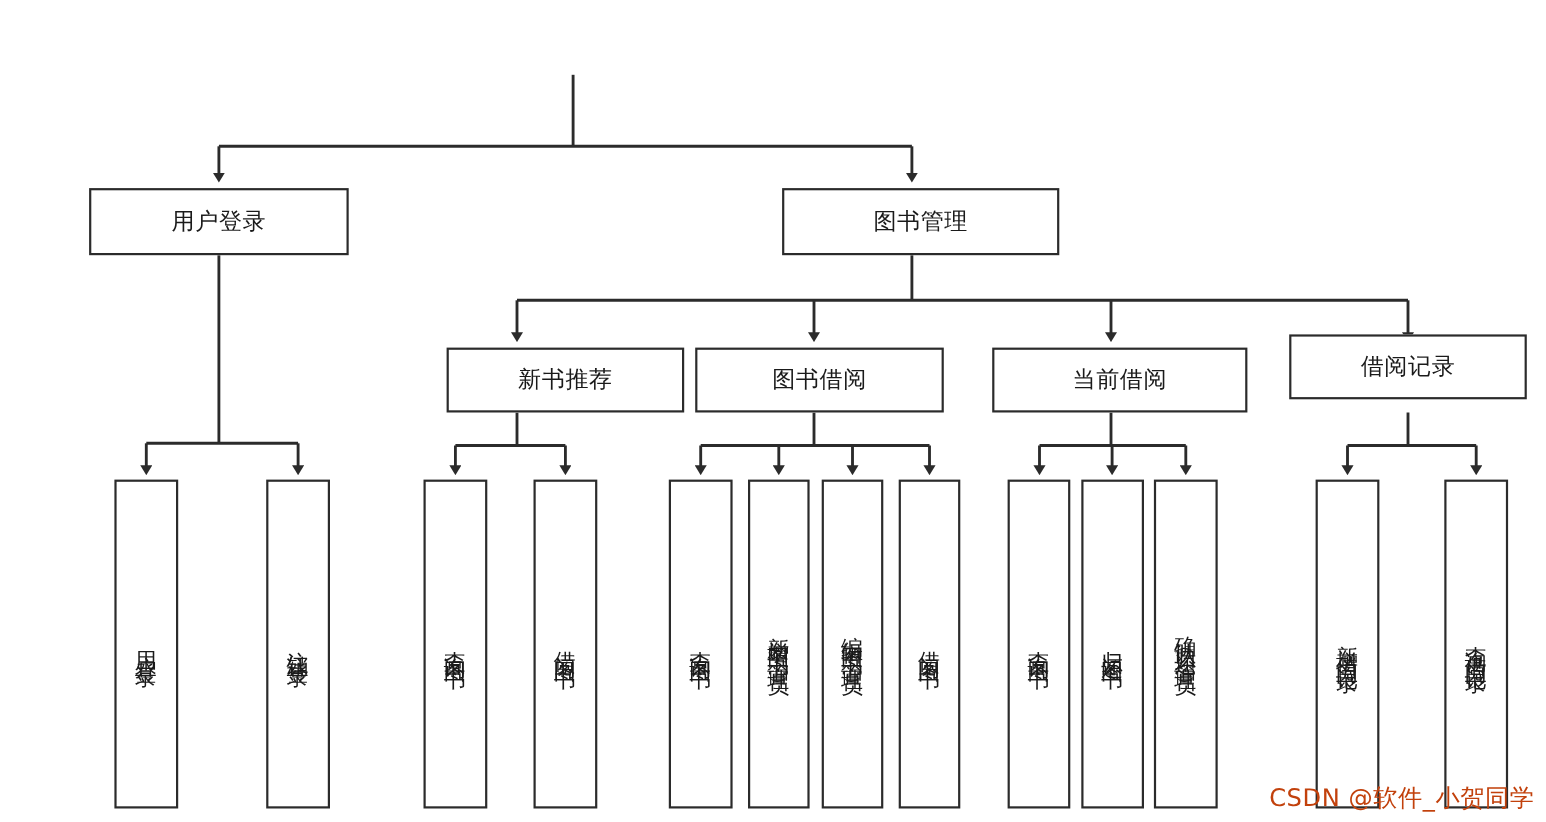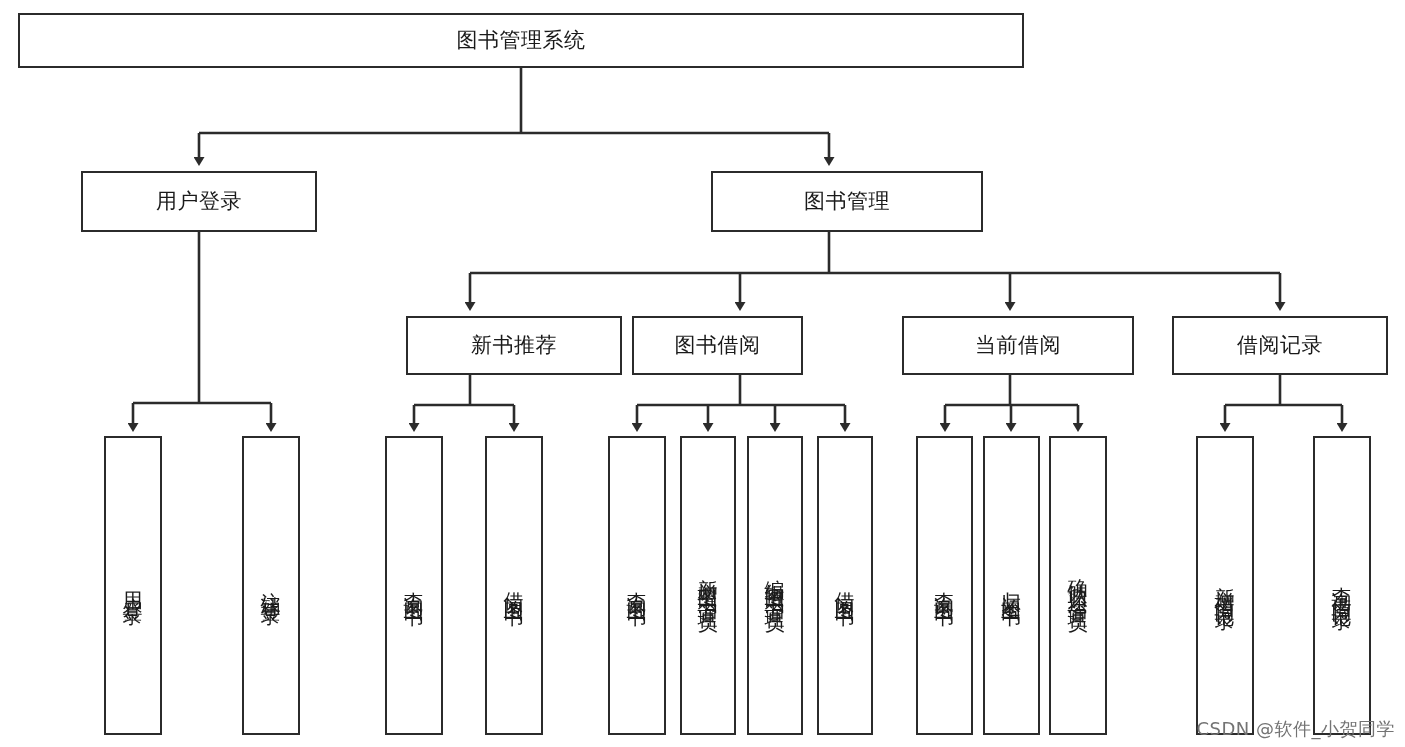--- a/index.html
+++ b/index.html
@@ -52,22 +52,22 @@
     letter-spacing: 5px;
     font-size: 20px;
     line-height: 1;
     max-height: 272px;
     text-align: center;
   }
   #watermark {
     position: absolute;
     right: 10px;
     bottom: 6px;
-    font-size: 18px;
-    color: #737373;
+    font-size: 22px;
+    color: #c2410c;
     letter-spacing: 0.5px;
     white-space: nowrap;
     user-select: none;
   }
 </style>
 </head>
 <body>
 
 <div id="canvas">
 
@@ -114,41 +114,38 @@
       <path d="M 1011,405 L 1011,424" marker-end="url(#arrow)"></path>
       <path d="M 1078,405 L 1078,424" marker-end="url(#arrow)"></path>
 
       <path d="M 1280,375 L 1280,405"></path>
       <path d="M 1225,405 L 1342,405"></path>
       <path d="M 1225,405 L 1225,424" marker-end="url(#arrow)"></path>
       <path d="M 1342,405 L 1342,424" marker-end="url(#arrow)"></path>
     </g>
   </svg>
 
-  <div class="node" style="left:18px; top:13px; width:1006px; height:55px;">
-    <span class="node-label">图书管理系统</span>
-  </div>
 
   <div class="node" style="left:81px; top:171px; width:236px; height:61px;">
     <span class="node-label">用户登录</span>
   </div>
-  <div class="node" style="left:711px; top:171px; width:272px; height:61px;text-align:center;">
+  <div class="node" style="left:711px; top:171px; width:252px; height:61px;text-align:center;">
     <span class="node-label">图书管理</span>
   </div>
 
   <div class="node" style="left:362px; top:316px; width:216px; height:59px;margin-left:44px;">
     <span class="node-label">新书推荐</span>
   </div>
-  <div class="node" style="left:632px; top:316px; width:171px; height:59px;">
+  <div class="node" style="left:632px; top:316px; width:226px; height:59px;">
     <span class="node-label">图书借阅</span>
   </div>
   <div class="node" style="left:902px; top:316px; width:232px; height:59px;">
     <span class="node-label">当前借阅</span>
   </div>
-  <div class="node" style="left:1172px; top:316px; width:216px; height:59px;">
+  <div class="node" style="left:1172px; top:304px; width:216px; height:59px;">
     <span class="node-label">借阅记录</span>
   </div>
 
   <div class="node leaf" style="left:104px; top:436px; width:58px; height:299px;">
     <span class="node-label">用户登录</span>
   </div>
   <div class="node leaf" style="left:242px; top:436px; width:58px; height:299px;">
     <span class="node-label">注销登录</span>
   </div>
   <div class="node leaf" style="left:385px; top:436px; width:58px; height:299px;">

